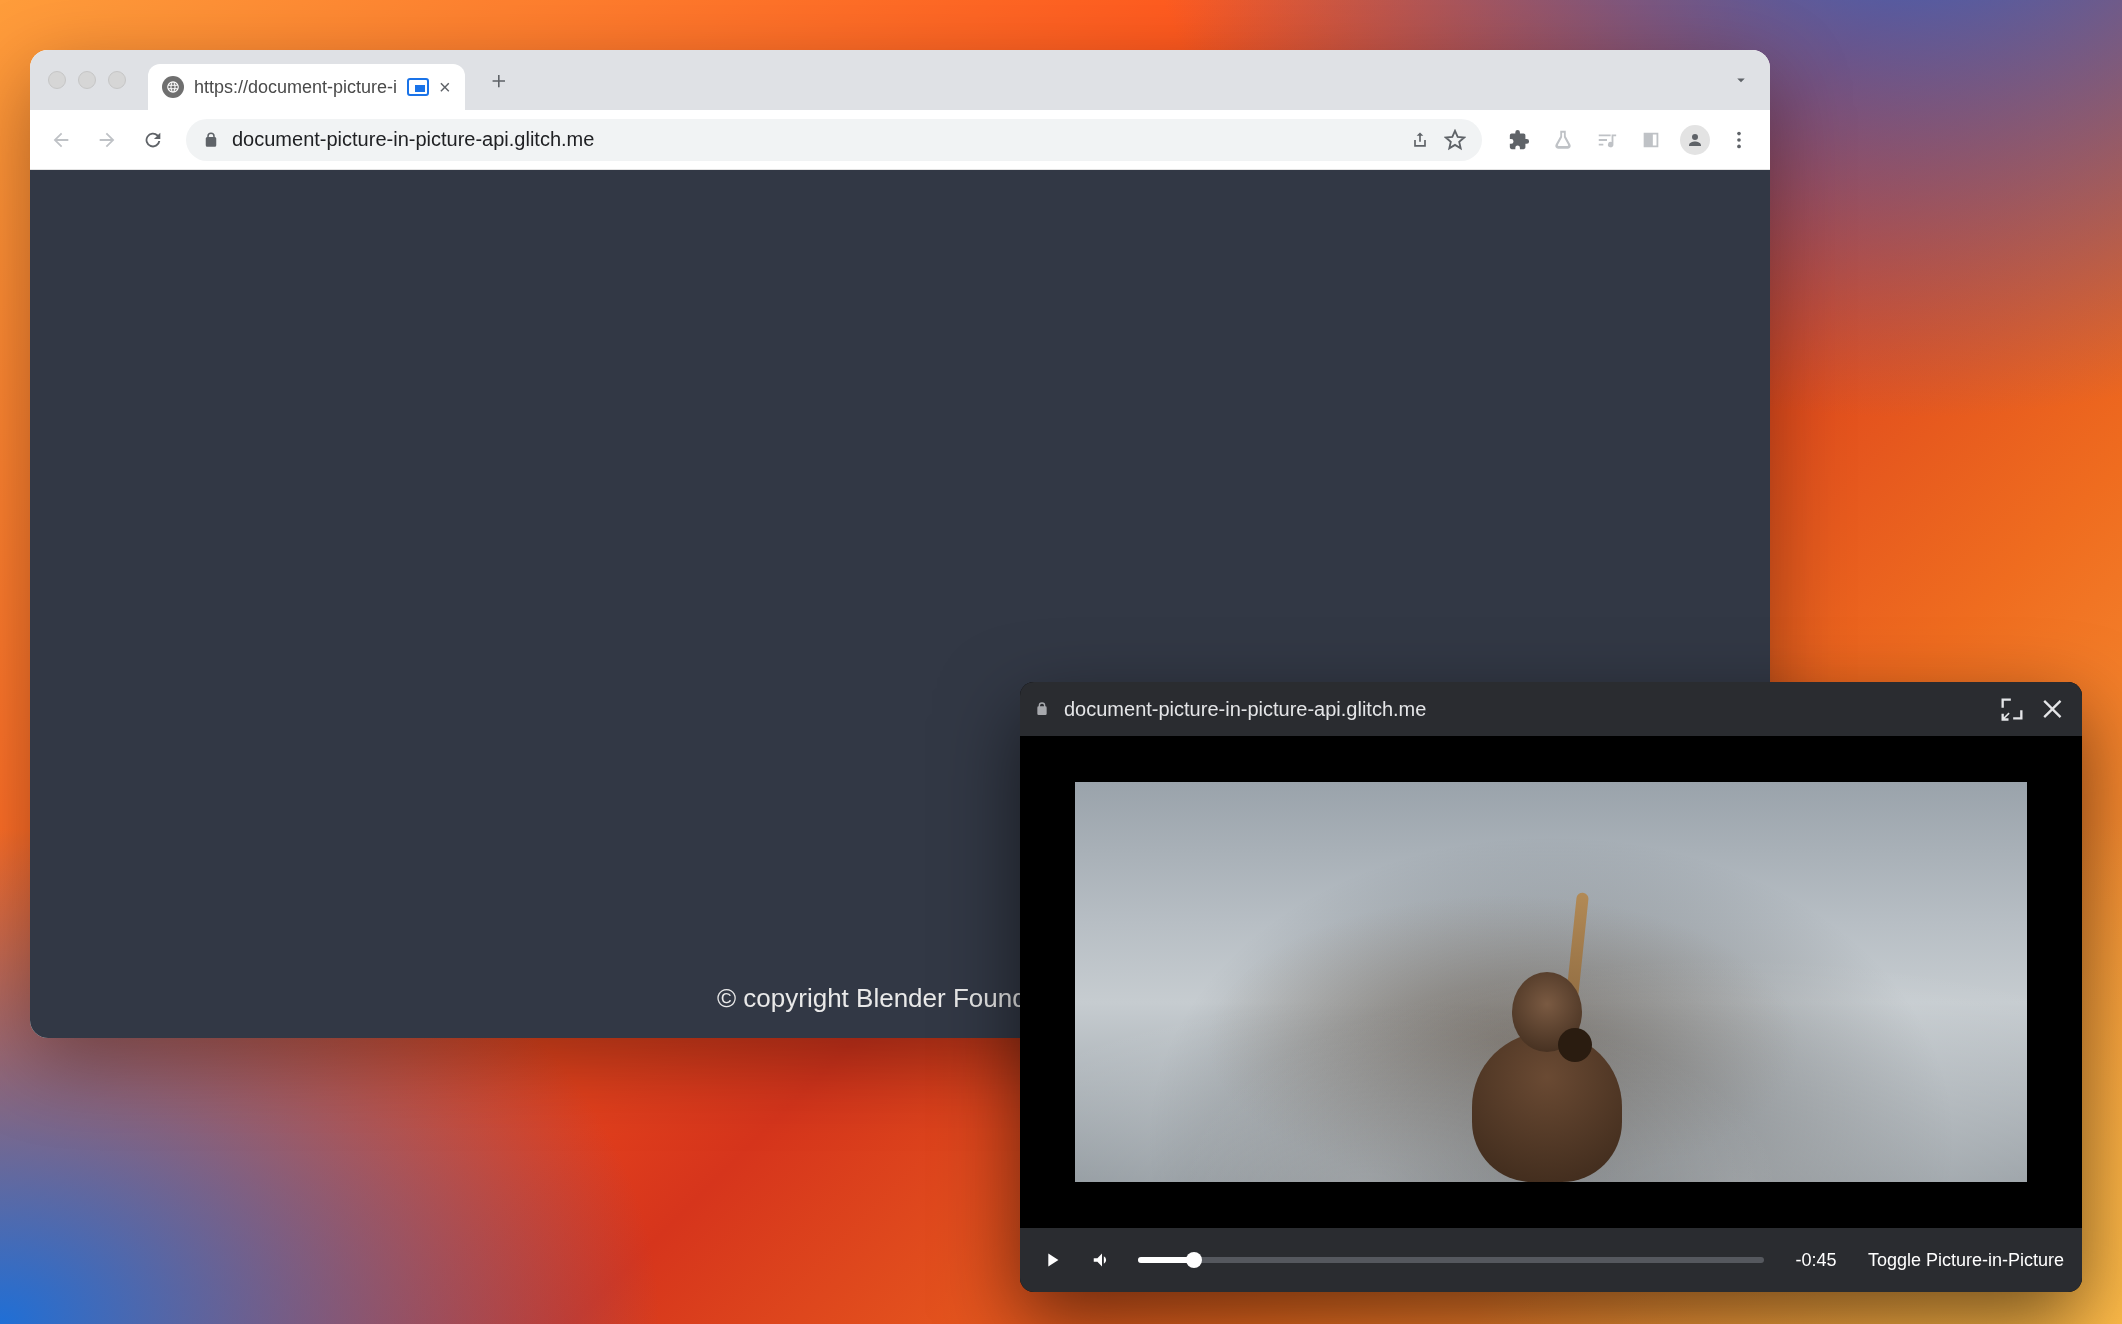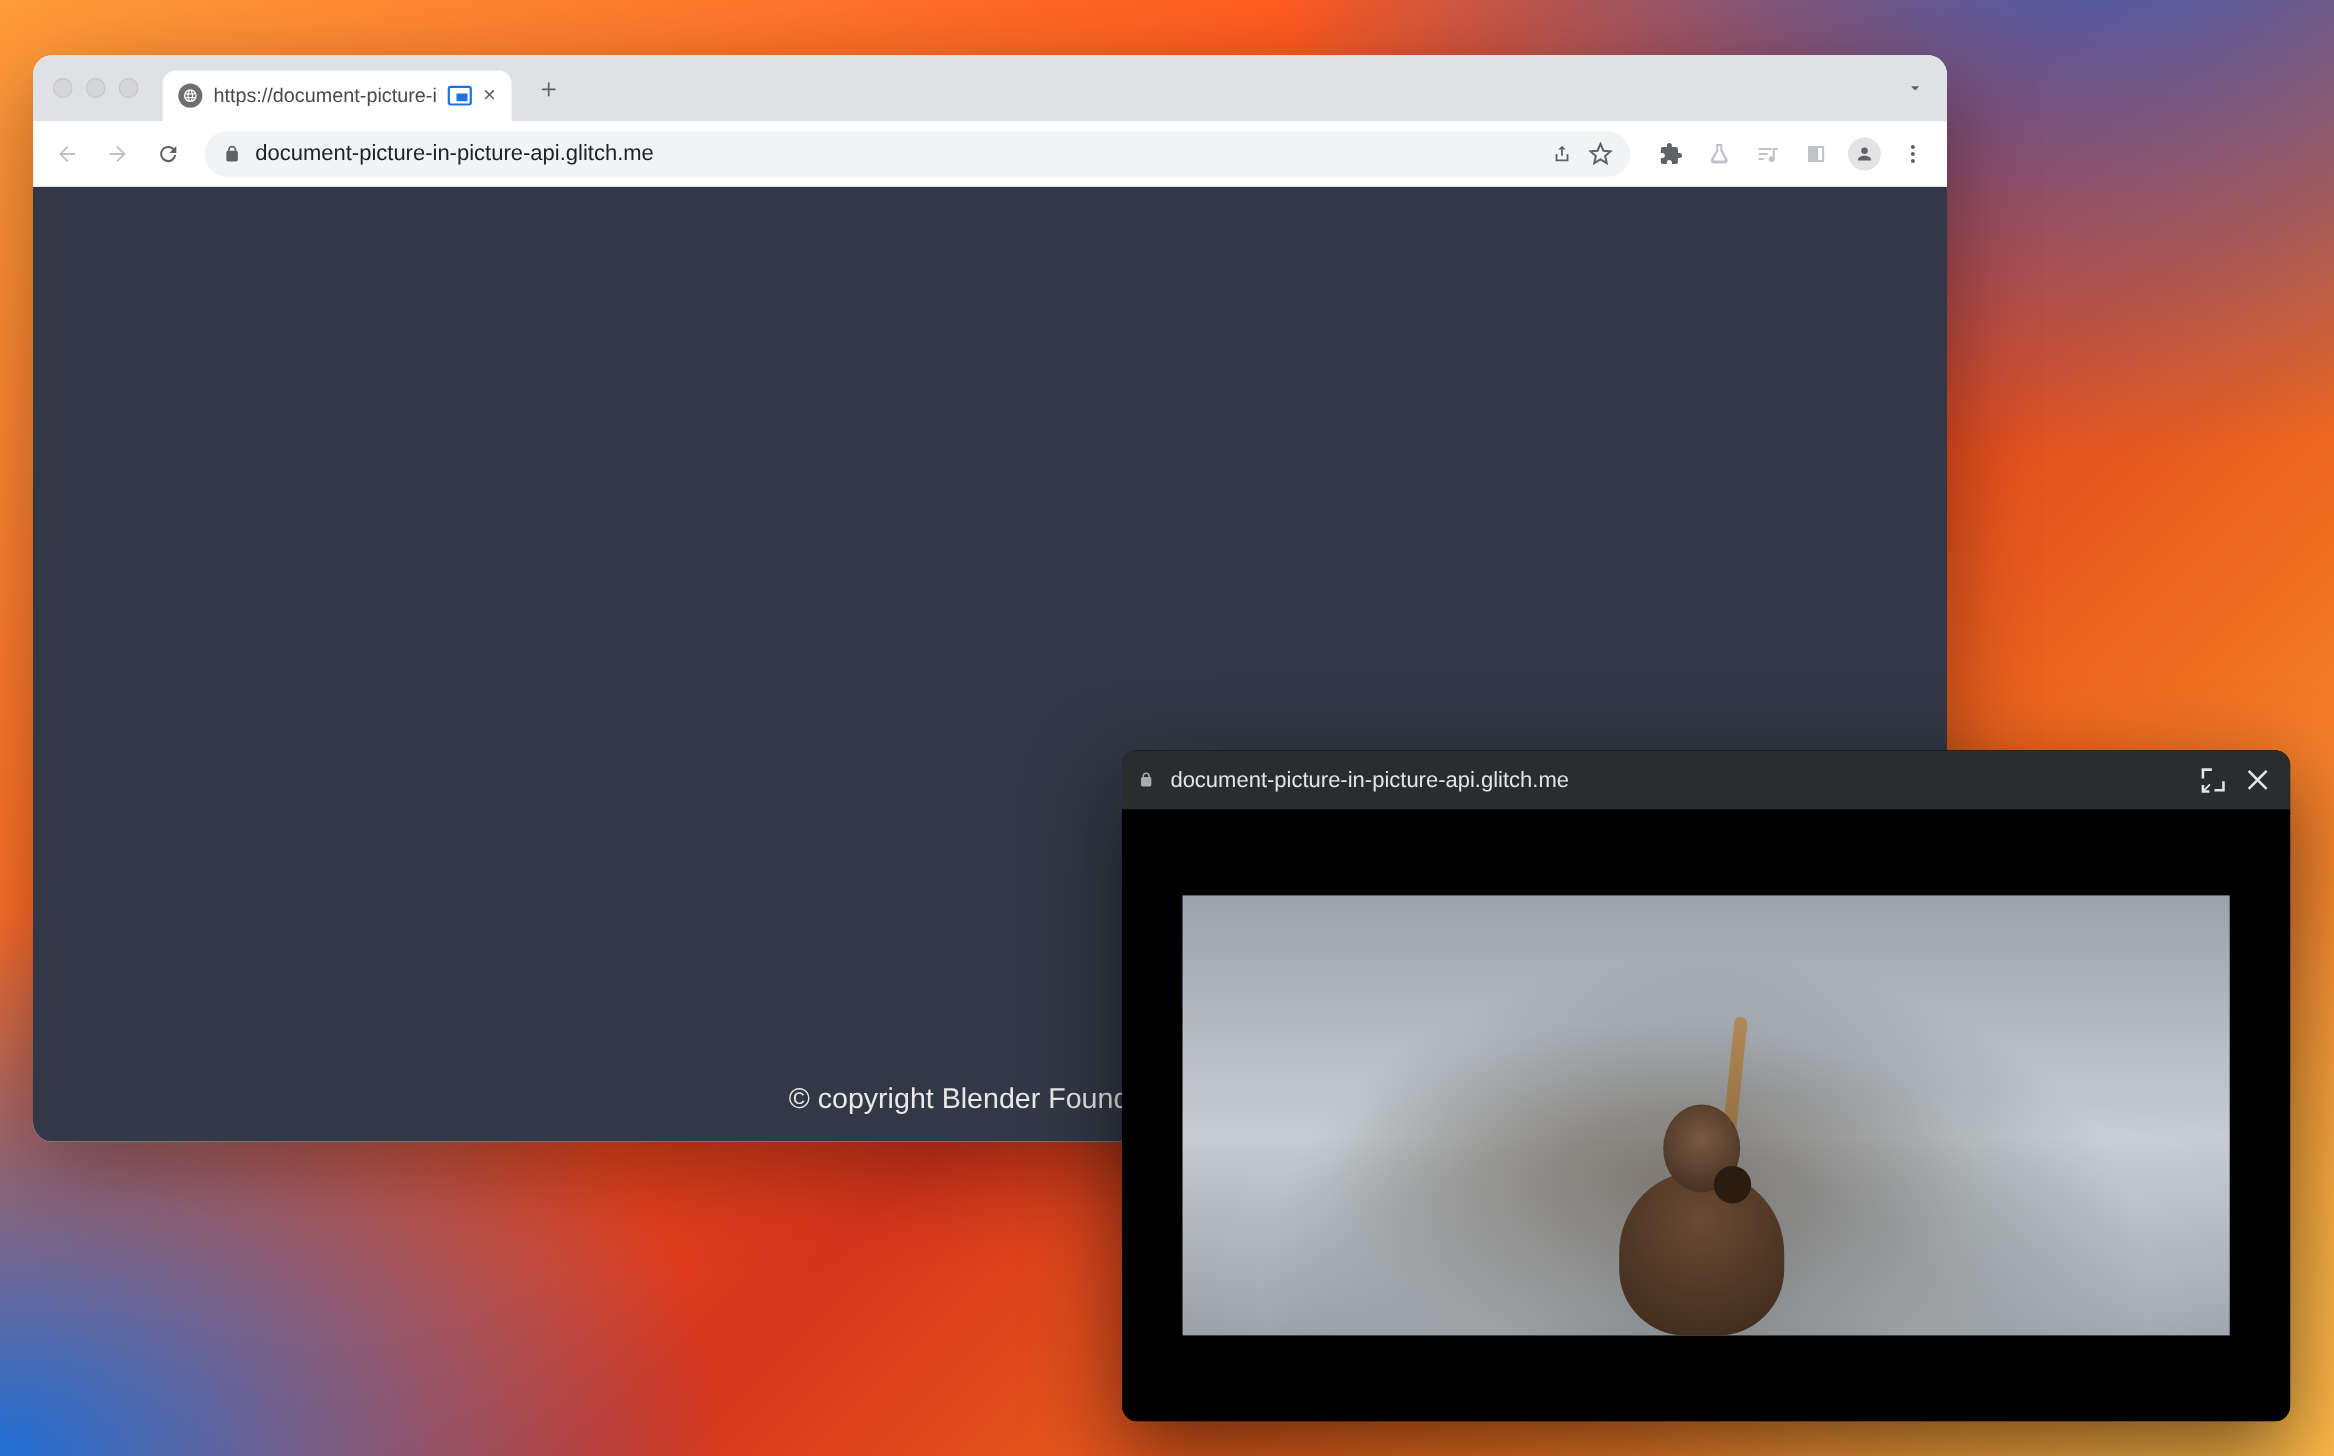--- a/index.html
+++ b/index.html
@@ -374,14 +374,32 @@
         <div class="mtn"></div>
         <div class="figure">
           <div class="staff"></div>
           <div class="torso"></div>
           <div class="head"></div>
           <div class="hands"></div>
         </div>
       </div>
     </div>
 
+    <div class="pip-controls">
+      <span class="ctrl-btn">
+        <svg viewBox="0 0 24 24">
+            <path d="M8 5v14l11-7z"></path>
+          </svg>
+      </span>
+      <span class="ctrl-btn">
+        <svg viewBox="0 0 24 24">
+            <path d="M3 10v4h4l5 5V5L7 10H3zm13.5 2a4.5 4.5 0 0 0-2.5-4v8a4.5 4.5 0 0 0 2.5-4z"></path>
+          </svg>
+      </span>
+      <div class="seek">
+        <div class="fill" id="seek-fill" style="width: 9%;"></div>
+        <div class="knob" id="seek-knob" style="left: 9%;"></div>
+      </div>
+      <span class="time">-0:45</span>
+      <span class="toggle-link">Toggle Picture-in-Picture</span>
+    </div>
   </div>
 </div>
 
 </body></html>

